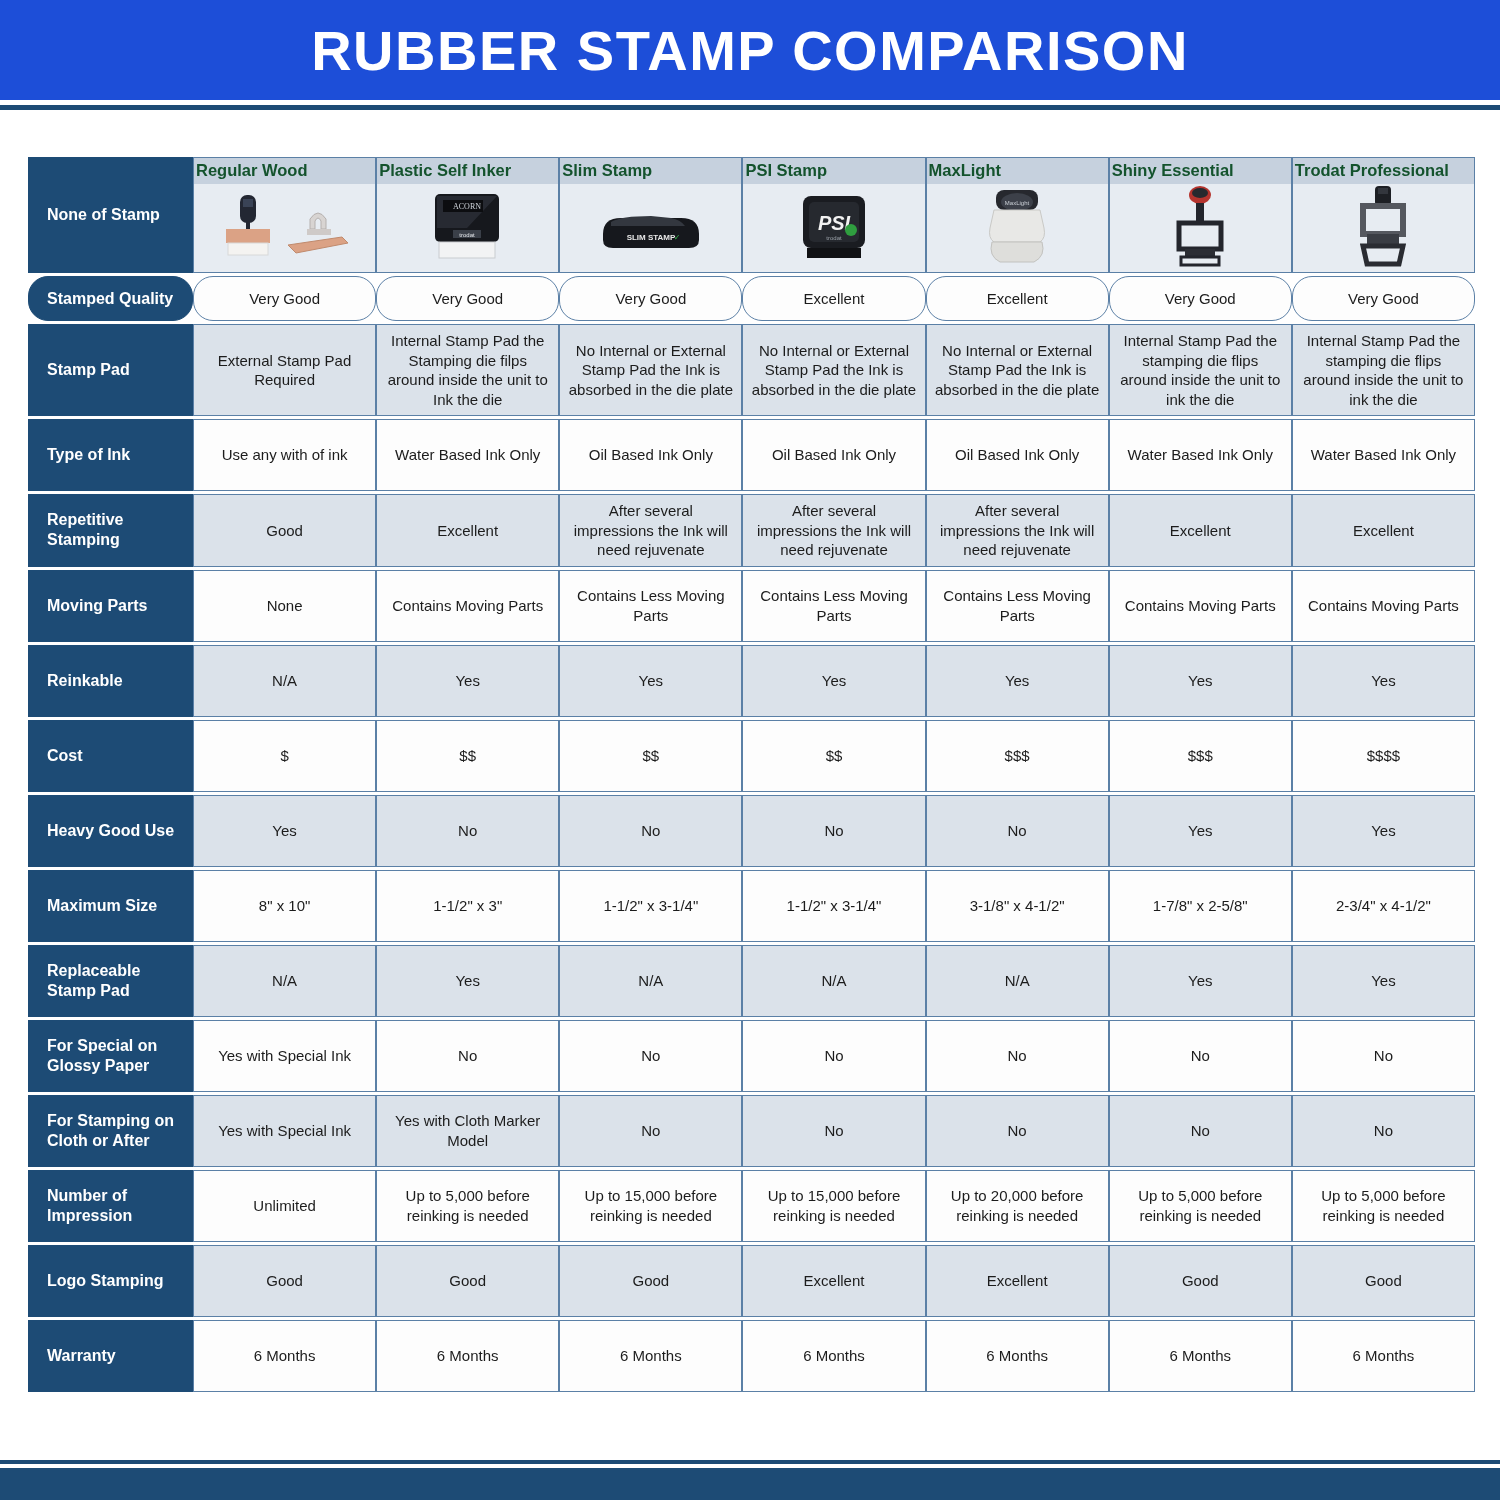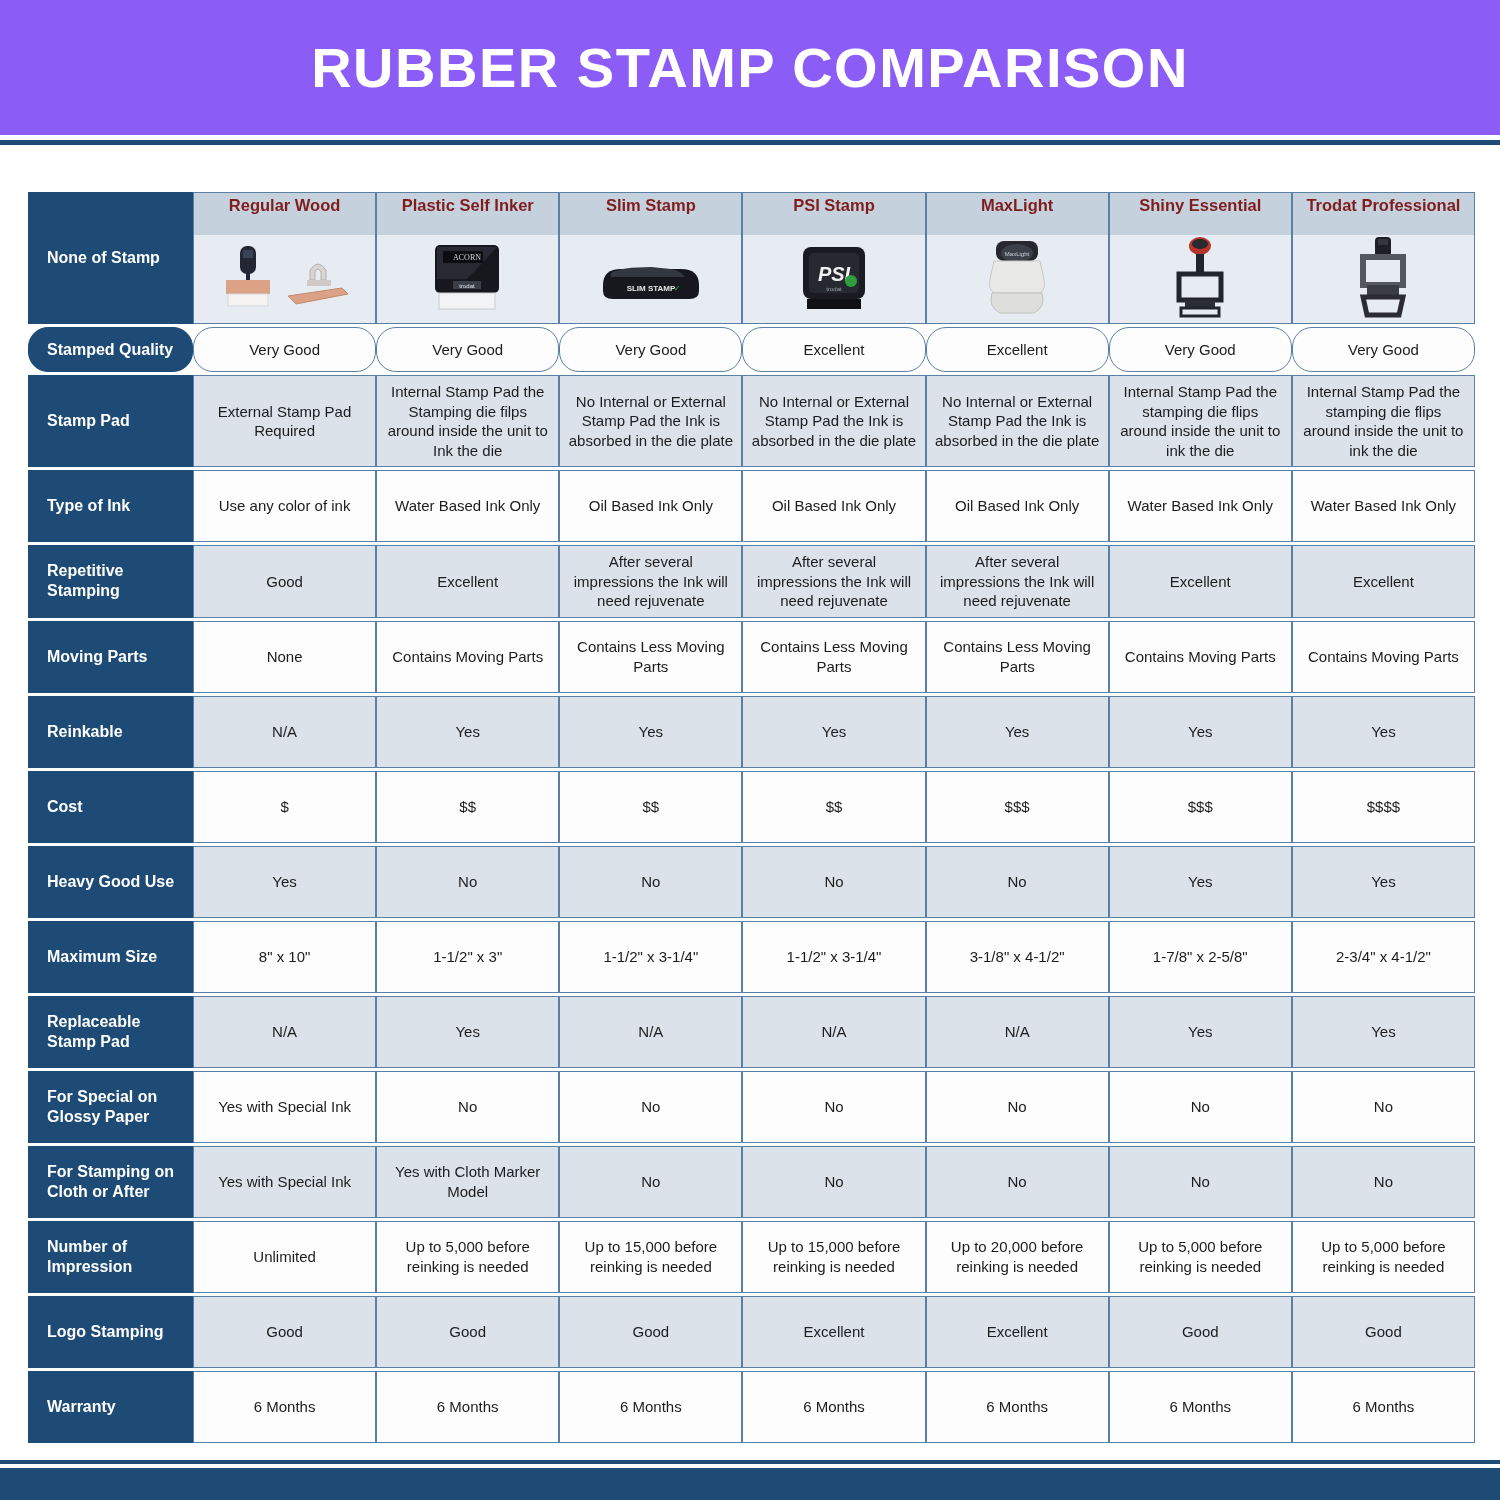--- a/index.html
+++ b/index.html
@@ -1,21 +1,21 @@
 <!DOCTYPE html>
 <html><head>
 <meta charset="utf-8">
 <style>
   html,body{margin:0;padding:0;}
   body{
     width:1500px;height:1500px;overflow:hidden;background:#ffffff;
     font-family:"Liberation Sans", sans-serif;position:relative;
   }
   
-  .banner{height:135px;background:#8b5cf6;display:flex;align-items:center;justify-content:center;}
+  .banner{height:100px;background:#1d4ed8;display:flex;align-items:center;justify-content:center;}
   .banner-title{
     color:#ffffff;font-size:56px;font-weight:800;letter-spacing:1.5px;
     text-transform:uppercase;white-space:nowrap;
   }
   .rule-white{height:5px;background:#ffffff;}
   .rule-navy{height:5px;background:#1d4b75;}
 
   
   .tbl{
     margin:47px 25px 0 28px;
@@ -40,22 +40,22 @@
     display:flex;align-items:center;justify-content:flex-start;
     text-align:left;padding:6px 10px 6px 18px;box-sizing:border-box;
   }
   .head-label{min-height:112px;}
   .head-cell{
     border:1px solid #5b80a6;
     display:flex;flex-direction:column;align-items:stretch;
     padding:0;box-sizing:border-box;min-height:112px;background:#e7ecf2;
   }
   .col-title{
-    background:#c6d1de;color:#7f1d1d;font-weight:bold;font-size:16.5px;
-    text-align:center;padding:3px 2px 20px 2px;white-space:nowrap;overflow:hidden;
+    background:#c6d1de;color:#14532d;font-weight:bold;font-size:16.5px;
+    text-align:left;padding:3px 2px 4px 2px;white-space:nowrap;overflow:hidden;
   }
   .col-img{
     flex:1;display:flex;align-items:center;justify-content:center;background:#e7ecf2;
   }
   .row-short{min-height:45px;border-radius:20px;}
   .row-mid{min-height:70px;}
 
   
   .footer{position:absolute;left:0;right:0;bottom:0;}
   .footer .rule-navy{height:4px;}
@@ -173,21 +173,21 @@
     <div class="cell bg-white row-short">Very Good</div>
     <div class="label-cell row-mid">Stamp Pad</div>
     <div class="cell bg-gray row-mid">External Stamp Pad Required</div>
     <div class="cell bg-gray row-mid">Internal Stamp Pad the Stamping die filps around inside the unit to Ink the die</div>
     <div class="cell bg-gray row-mid">No Internal or External Stamp Pad the Ink is absorbed in the die plate</div>
     <div class="cell bg-gray row-mid">No Internal or External Stamp Pad the Ink is absorbed in the die plate</div>
     <div class="cell bg-gray row-mid">No Internal or External Stamp Pad the Ink is absorbed in the die plate</div>
     <div class="cell bg-gray row-mid">Internal Stamp Pad the stamping die flips around inside the unit to ink the die</div>
     <div class="cell bg-gray row-mid">Internal Stamp Pad the stamping die flips around inside the unit to ink the die</div>
     <div class="label-cell">Type of Ink</div>
-    <div class="cell bg-white">Use any color of ink</div>
+    <div class="cell bg-white">Use any with of ink</div>
     <div class="cell bg-white">Water Based Ink Only</div>
     <div class="cell bg-white">Oil Based Ink Only</div>
     <div class="cell bg-white">Oil Based Ink Only</div>
     <div class="cell bg-white">Oil Based Ink Only</div>
     <div class="cell bg-white">Water Based Ink Only</div>
     <div class="cell bg-white">Water Based Ink Only</div>
     <div class="label-cell">Repetitive Stamping</div>
     <div class="cell bg-gray">Good</div>
     <div class="cell bg-gray">Excellent</div>
     <div class="cell bg-gray">After several impressions the Ink will need rejuvenate</div>

